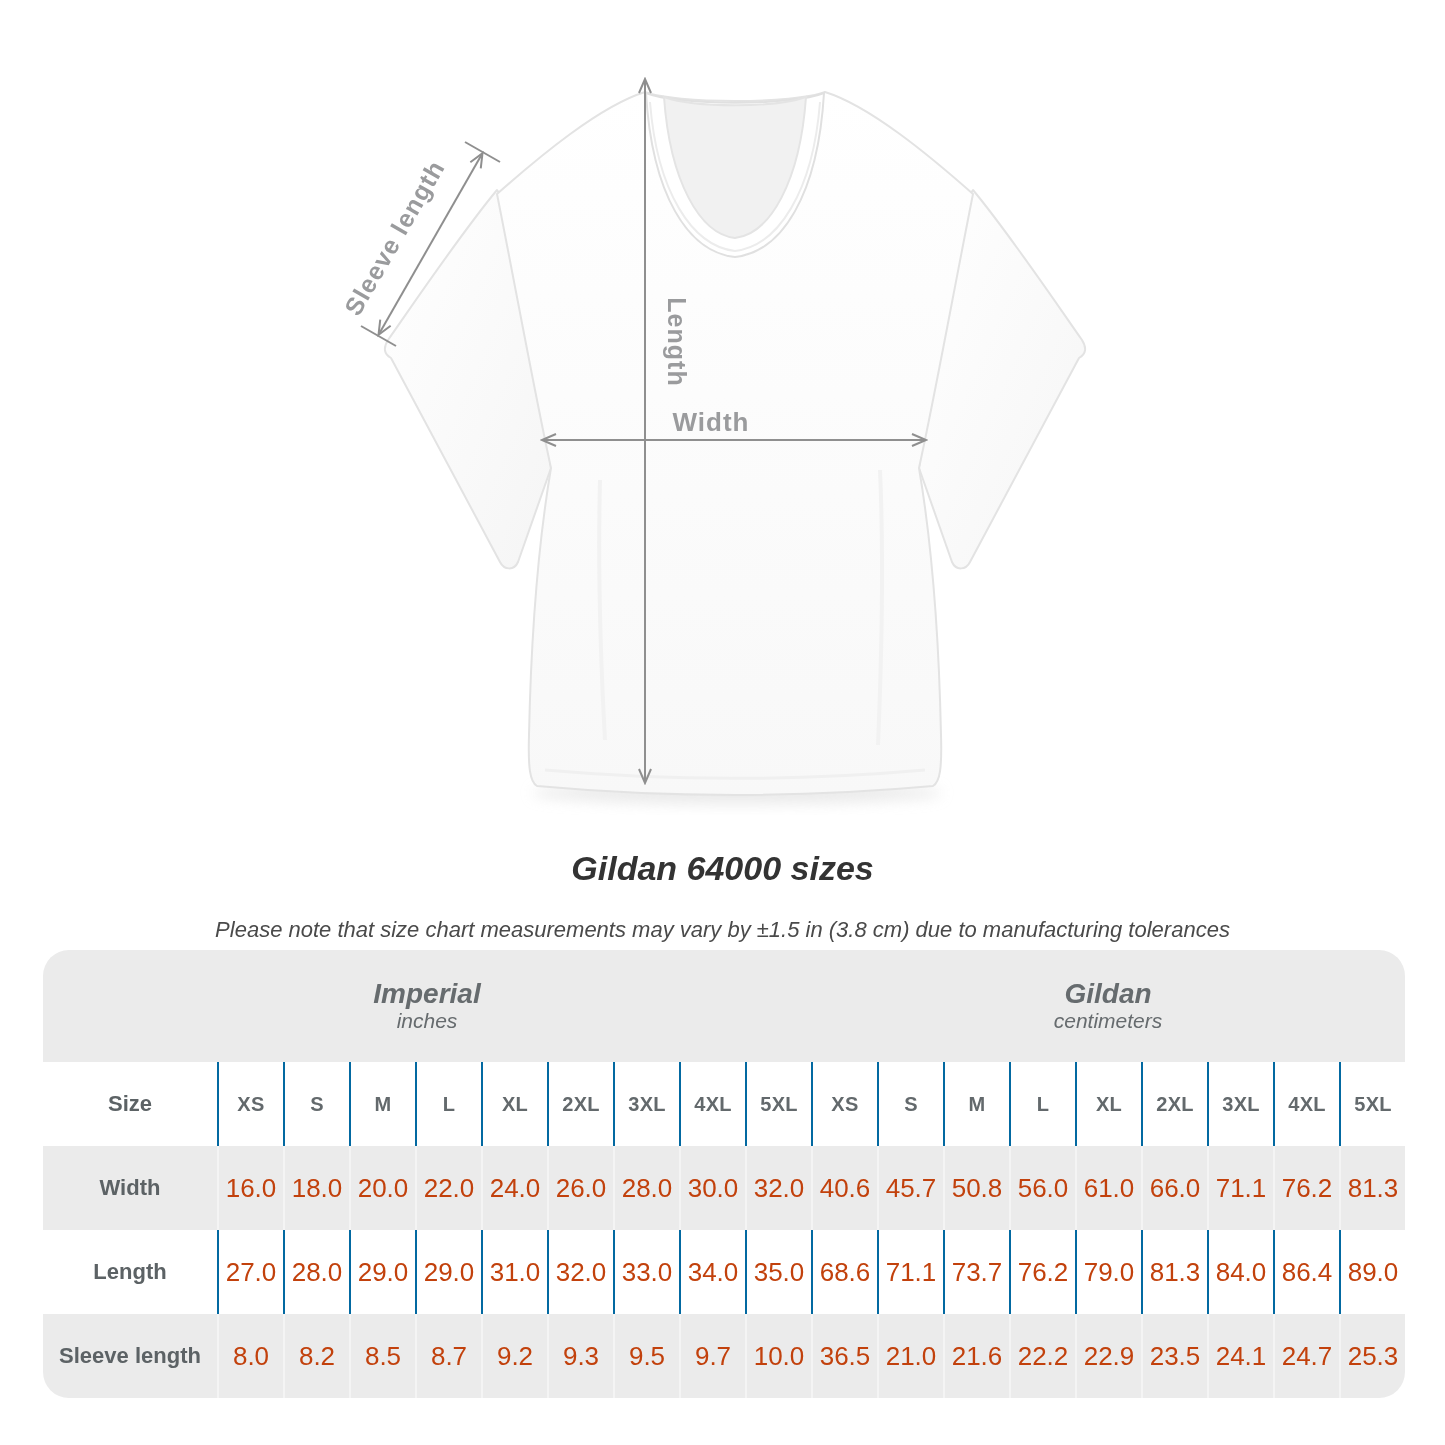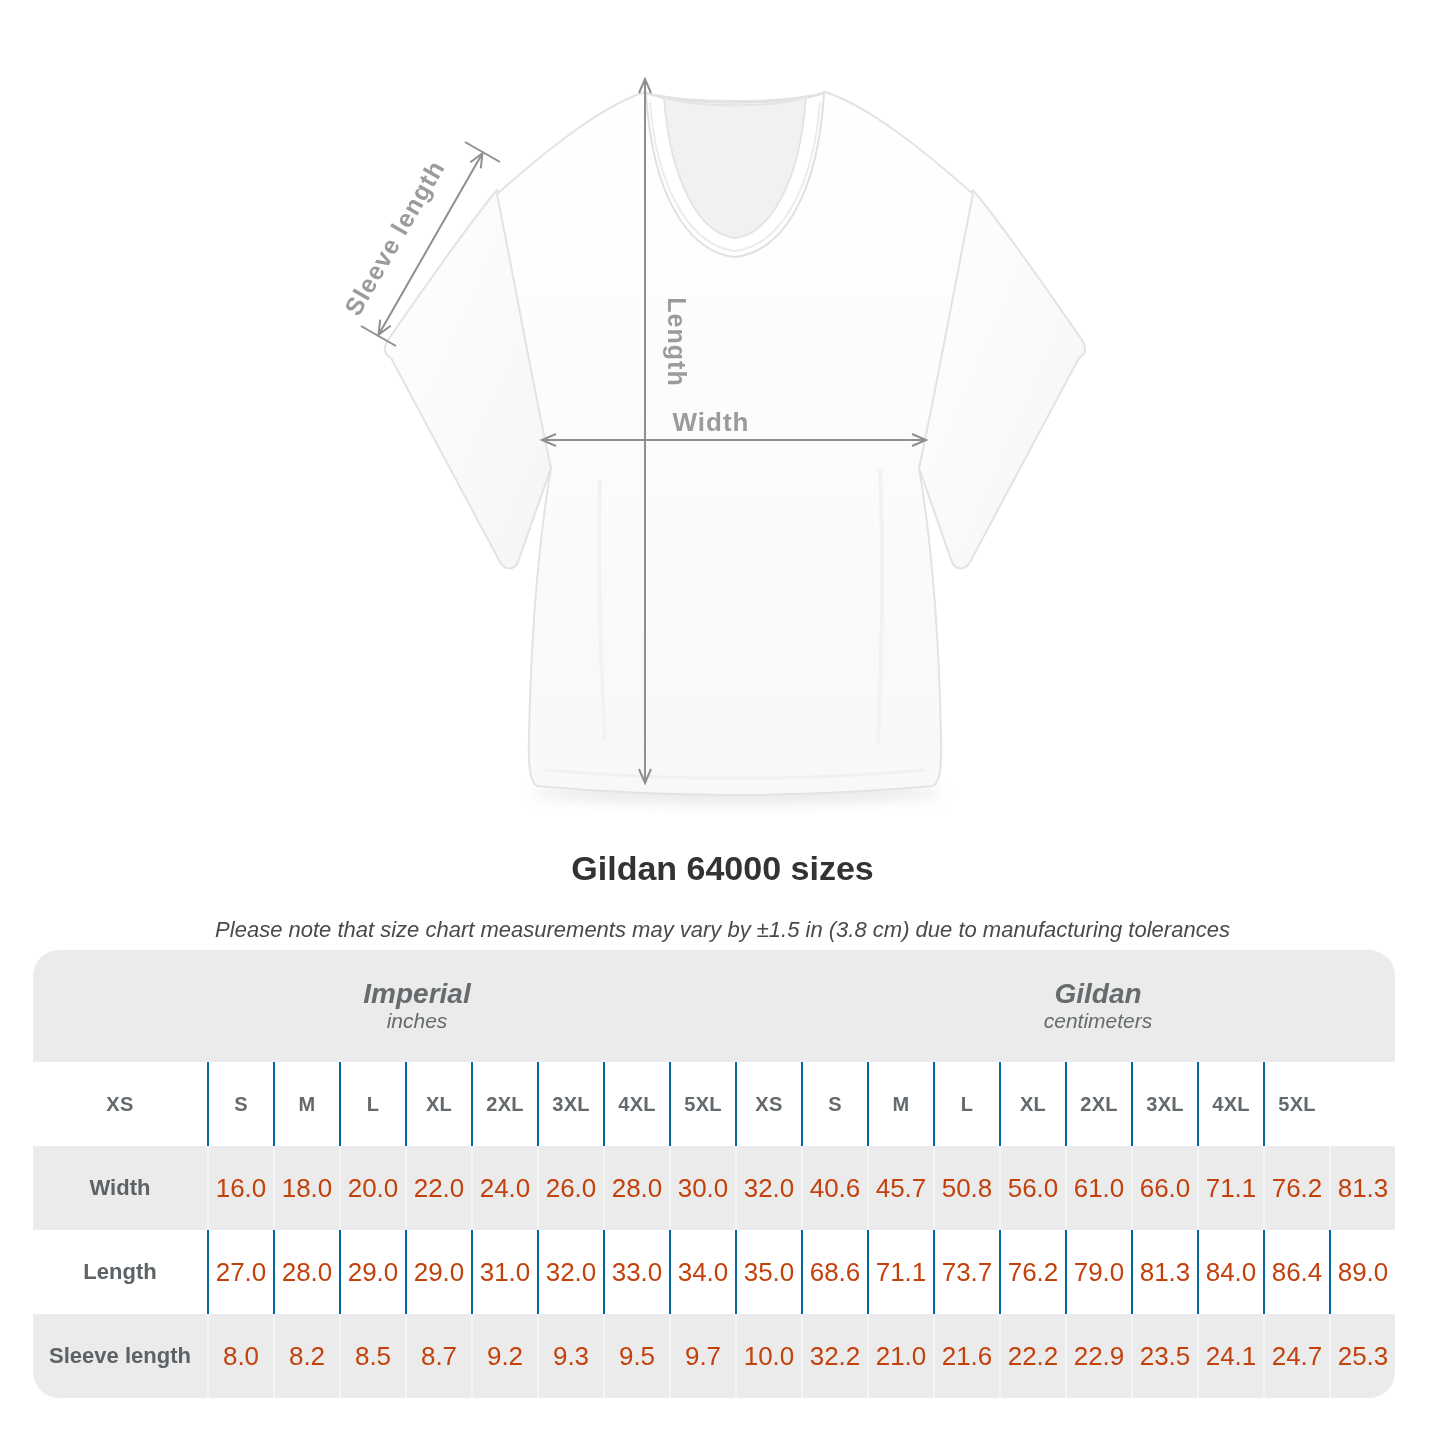--- a/index.html
+++ b/index.html
@@ -9,30 +9,30 @@
     position:relative;
     overflow:hidden;
     font-family:"Liberation Sans", sans-serif;
   }
   
   #diagram{position:absolute;top:0;left:0;width:1445px;height:840px;}
   
   #page-title{
     position:absolute;top:848px;left:0;width:100%;
     text-align:center;
-    font-weight:bold;font-size:34px;line-height:40px;color:#333333;
+    font-weight:bold;font-size:34px;line-height:40px;color:#333333;font-style:italic;
   }
   #subtitle{
     position:absolute;top:896px;left:0;width:100%;
     text-align:center;
     font-style:italic;font-size:22px;line-height:28px;color:#4a4a4a;margin-top:20px;
   }
   
   #size-table{
-    position:absolute;top:950px;left:33px;width:1362px;height:448px;
+    position:absolute;top:950px;left:43px;width:1362px;height:448px;
     border-radius:26px;overflow:hidden;background:#ffffff;
   }
   #unit-band{
     height:112px;background:#ebebeb;display:flex;
   }
   .uhalf{
     display:flex;flex-direction:column;align-items:center;justify-content:center;
   }
   .uhalf.left{flex:0 0 768px;}
   .uhalf.right{flex:1;}
@@ -140,20 +140,21 @@
       <div class="unit-title">Imperial</div>
       <div class="unit-sub">inches</div>
     </div>
     <div class="uhalf right">
       <div class="unit-title">Gildan</div>
       <div class="unit-sub">centimeters</div>
     </div>
   </div>
   <div id="table-grid">
       <div class="trow row-white">
+        <div class="cell rlabel">Size</div>
         <div class="cell shead">XS</div>
         <div class="cell shead">S</div>
         <div class="cell shead">M</div>
         <div class="cell shead">L</div>
         <div class="cell shead">XL</div>
         <div class="cell shead">2XL</div>
         <div class="cell shead">3XL</div>
         <div class="cell shead">4XL</div>
         <div class="cell shead">5XL</div>
         <div class="cell shead">XS</div>
@@ -212,21 +213,21 @@
         <div class="cell rlabel">Sleeve length</div>
         <div class="cell dval">8.0</div>
         <div class="cell dval">8.2</div>
         <div class="cell dval">8.5</div>
         <div class="cell dval">8.7</div>
         <div class="cell dval">9.2</div>
         <div class="cell dval">9.3</div>
         <div class="cell dval">9.5</div>
         <div class="cell dval">9.7</div>
         <div class="cell dval">10.0</div>
-        <div class="cell dval">32.2</div>
+        <div class="cell dval">36.5</div>
         <div class="cell dval">21.0</div>
         <div class="cell dval">21.6</div>
         <div class="cell dval">22.2</div>
         <div class="cell dval">22.9</div>
         <div class="cell dval">23.5</div>
         <div class="cell dval">24.1</div>
         <div class="cell dval">24.7</div>
         <div class="cell dval">25.3</div>
       </div>
     </div>

